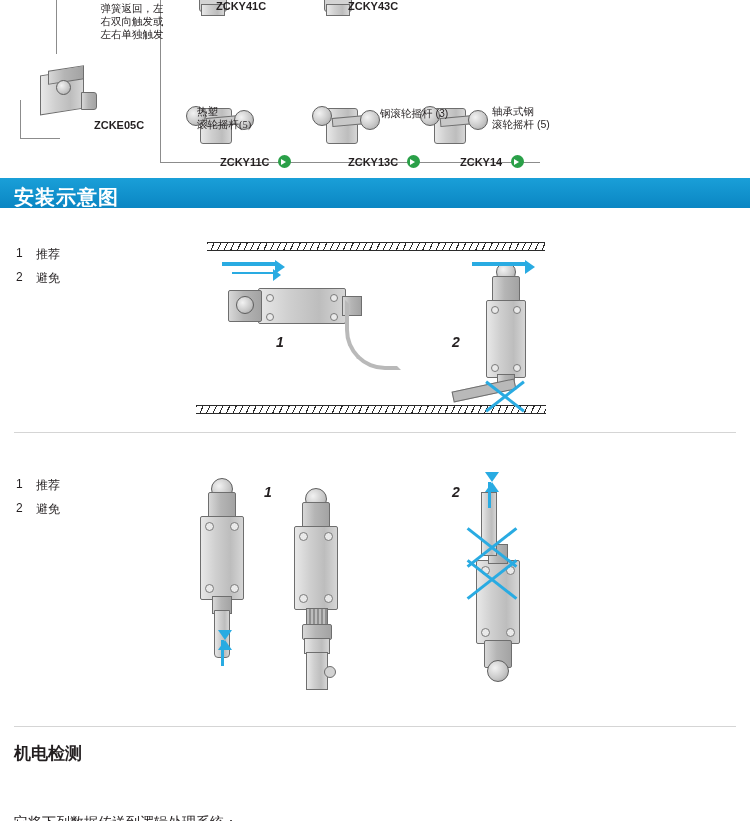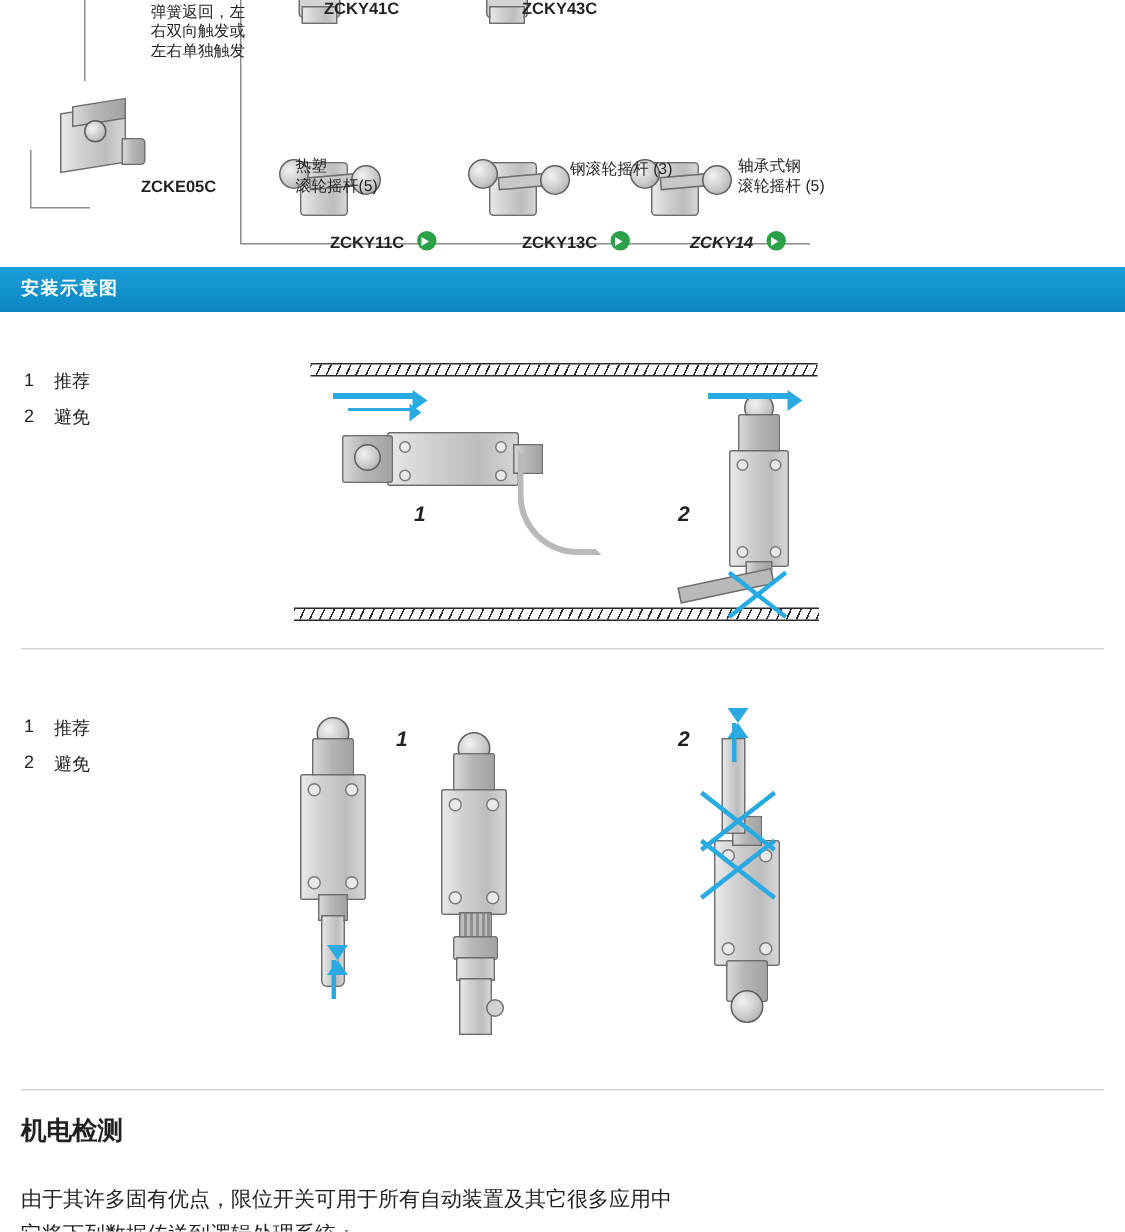--- a/index.html
+++ b/index.html
@@ -118,21 +118,21 @@
     position: absolute;
     left: 0;
     width: 750px;
     height: 30px;
     background: linear-gradient(180deg, #1a9fd8 0%, #0b86c3 100%);
   }
   .blue-bar .txt {
     position: absolute;
     left: 14px; top: 6px;
     color: #ffffff;
-    font-size: 12px;
+    font-size: 20px;
     font-weight: bold;
     letter-spacing: 1px;
   }
 
   
   .grey-bar {
     position: absolute;
     left: 14px;
     width: 722px;
     height: 28px;
@@ -315,35 +315,35 @@
       <div class="roller" style="left:48px; top:10px; width:18px; height:18px;"></div>
     </div>
 
     <div class="dev" style="left:420px; top:100px; width:70px; height:46px;">
       <div class="body-box" style="left:14px; top:8px; width:30px; height:34px; border-radius:3px;"></div>
       <div class="lever-arm" style="left:20px; top:16px; width:44px; height:7px; transform:rotate(-5deg);"></div>
       <div class="roller" style="left:0px; top:6px; width:18px; height:18px;"></div>
       <div class="roller" style="left:48px; top:10px; width:18px; height:18px;"></div>
     </div>
 
-    <div class="part-label" style="left:197px; top:105px;">热塑
+    <div class="part-label" style="left:197px; top:105px;font-family:Liberation Serif, serif;">热塑
 滚轮摇杆(5)</div>
     <div class="part-label" style="left:380px; top:107px;">钢滚轮摇杆 (3)</div>
     <div class="part-label" style="left:492px; top:105px;">轴承式钢
 滚轮摇杆 (5)</div>
 
     <div style="position:absolute; left:220px; top:152px;">
       <span class="code-label" style="position:static;">ZCKY11C</span>
       <span class="arrow-circle"></span>
     </div>
     <div style="position:absolute; left:348px; top:152px;text-align:right;">
       <span class="code-label" style="position:static;">ZCKY13C</span>
       <span class="arrow-circle"></span>
     </div>
-    <div style="position:absolute; left:460px; top:152px;font-style:italic;">
+    <div style="position:absolute; left:460px; top:152px;">
       <span class="code-label" style="position:static;">ZCKY14</span>
       <span class="arrow-circle"></span>
     </div>
   </div>
 
   <div class="blue-bar" style="top:178px;">
     <div class="txt">安装示意图</div>
   </div>
 
 
@@ -449,16 +449,15 @@
   <div class="cross" style="left:461px; top:556px; width:62px; height:44px;">
       <span></span>
       <span></span>
     </div>
   <div class="num-italic" style="left:452px; top:484px;">2</div>
 
   <div class="hr-thin" style="top:726px;"></div>
 
   <div style="position:absolute; left:14px; top:742px; font-size:17px; font-weight:bold; color:#231f20;">机电检测</div>
 
-  <div class="footer-text" style="top:788px;">由于其许多固有优点，限位开关可用于所有自动装置及其它很多应用中</div>
   <div class="footer-text" style="top:811px;">它将下列数据传送到逻辑处理系统：</div>
 
 </div>
 
 </body></html>

